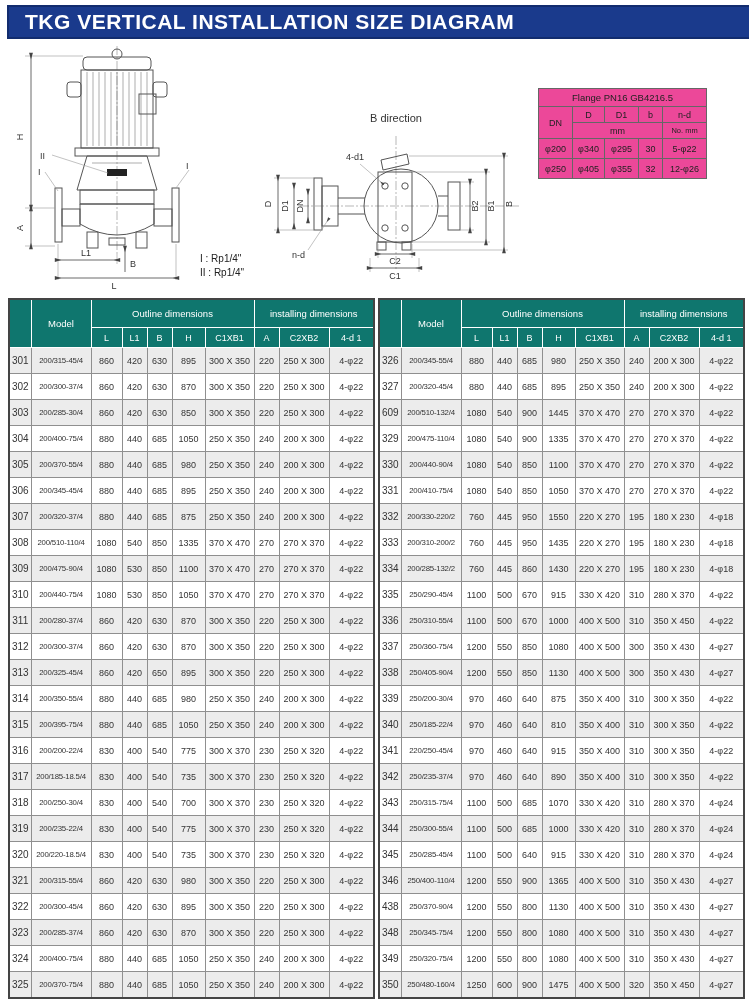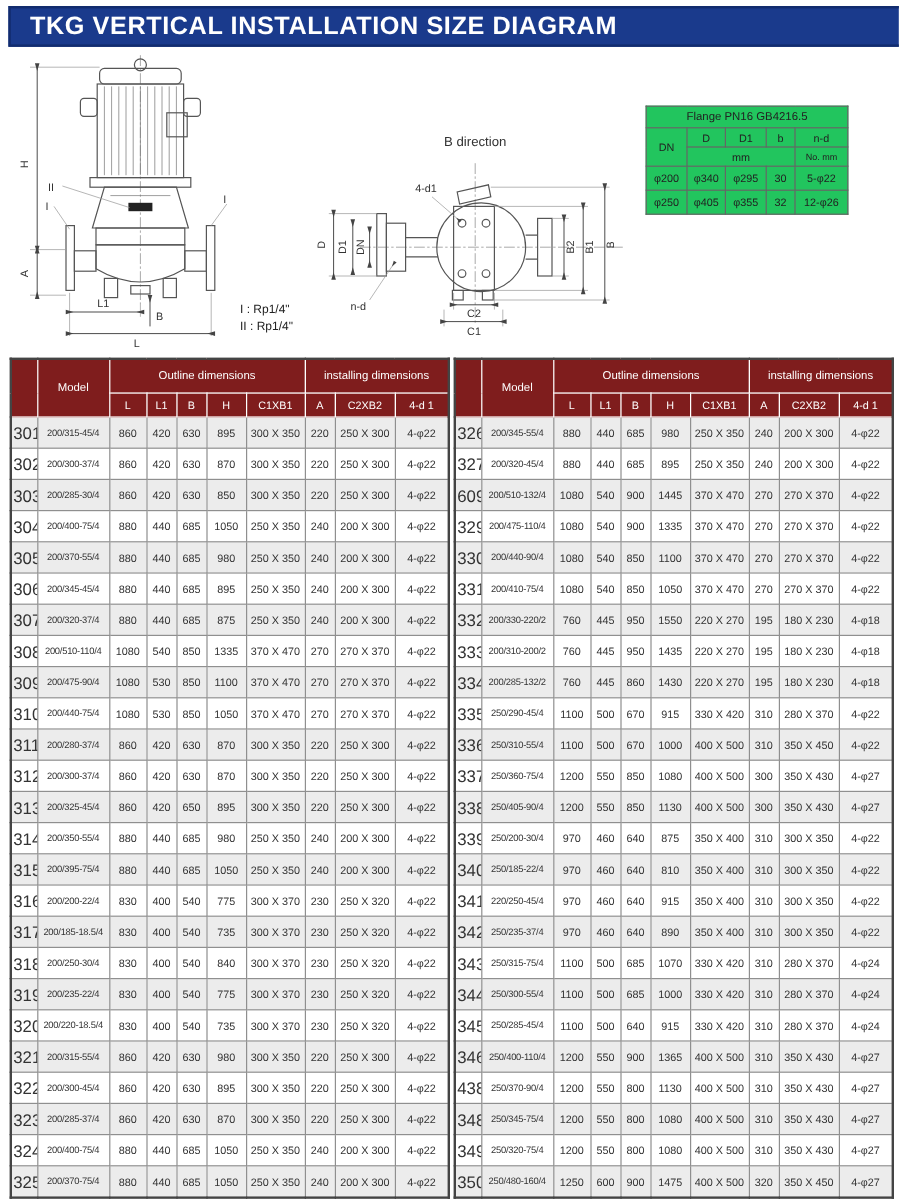--- a/index.html
+++ b/index.html
@@ -21,40 +21,40 @@
   .ext{fill:none;stroke:#999;stroke-width:.6;}
   .cl{fill:none;stroke:#888;stroke-width:.6;stroke-dasharray:9 2 2 2;}
   .dark{fill:#222;stroke:none;}
   .dimtxt{font-size:9px;}
   .pump-svg{position:absolute;left:8px;top:42px;}
   .bview-svg{position:absolute;left:256px;top:98px;}
   .legend{position:absolute;left:200px;top:252px;font-size:10px;color:#222;line-height:14px;}
 
   
   .flange{position:absolute;left:538px;top:88px;width:168px;border-collapse:collapse;
-          table-layout:fixed;background:#22c55e;}
+          table-layout:fixed;background:#ec4899;}
   .flange th,.flange td{border:1px solid #666;font-weight:normal;font-size:9px;color:#222;
           text-align:center;padding:0;height:15px;}
   .flange .ttl{font-size:9.5px;height:17px;}
   .flange .small{font-size:7.5px;}
   .flange td{height:19px;}
 
   
   .tables{position:absolute;left:8px;top:298px;width:734px;display:flex;gap:3px;}
   .dim-table{border-collapse:collapse;table-layout:fixed;width:365px;background:#fff;
              border:2px solid #444;}
-  .dim-table th{background:#7f1d1d;color:#ffffff;font-weight:normal;font-size:9px;
+  .dim-table th{background:#0f766e;color:#ffffff;font-weight:normal;font-size:9px;
                 border:1px solid #ffffff;padding:0;}
   .dim-table .grp{font-size:9.5px;height:27px;}
   .dim-table .sub{height:19px;}
   .dim-table td{border:1px solid #8f8f8f;text-align:center;font-size:9px;color:#333;
                 height:25px;padding:0 1px;white-space:nowrap;overflow:hidden;}
   .dim-table td.model{font-size:7.8px;letter-spacing:-.2px;margin-top:13px;}
   .dim-table tr.stripe td{background:#ececec;}
-  .dim-table td:first-child{font-size:14px;}
+  .dim-table td:first-child{font-size:10px;}
 </style>
 </head>
 <body>
 
 <div class="banner">
   <span>TKG VERTICAL INSTALLATION SIZE DIAGRAM</span>
 </div>
 
 <svg class="pump-svg" width="252" height="250" viewBox="0 0 252 250">
   <defs>
@@ -470,21 +470,21 @@
           <td>230</td>
           <td>250 X 320</td>
           <td>4-φ22</td>
         </tr>
         <tr>
           <td>318</td>
           <td class="model">200/250-30/4</td>
           <td>830</td>
           <td>400</td>
           <td>540</td>
-          <td>840</td>
+          <td>700</td>
           <td>300 X 370</td>
           <td>230</td>
           <td>250 X 320</td>
           <td>4-φ22</td>
         </tr>
         <tr class="stripe">
           <td>319</td>
           <td class="model">200/235-22/4</td>
           <td>830</td>
           <td>400</td>

